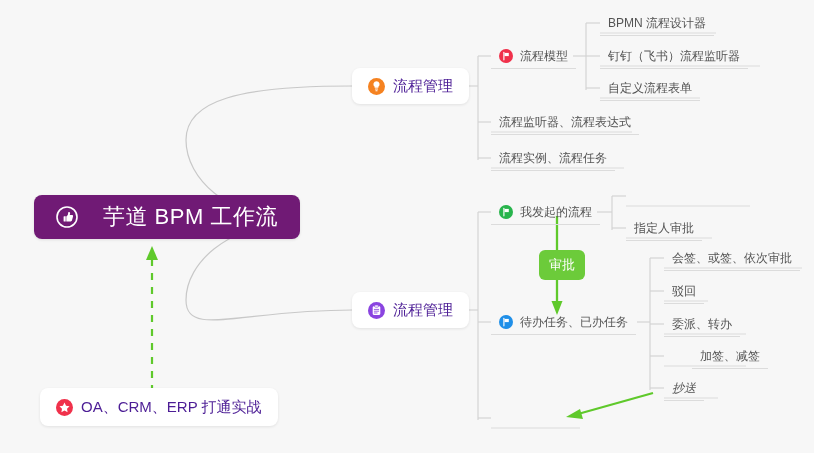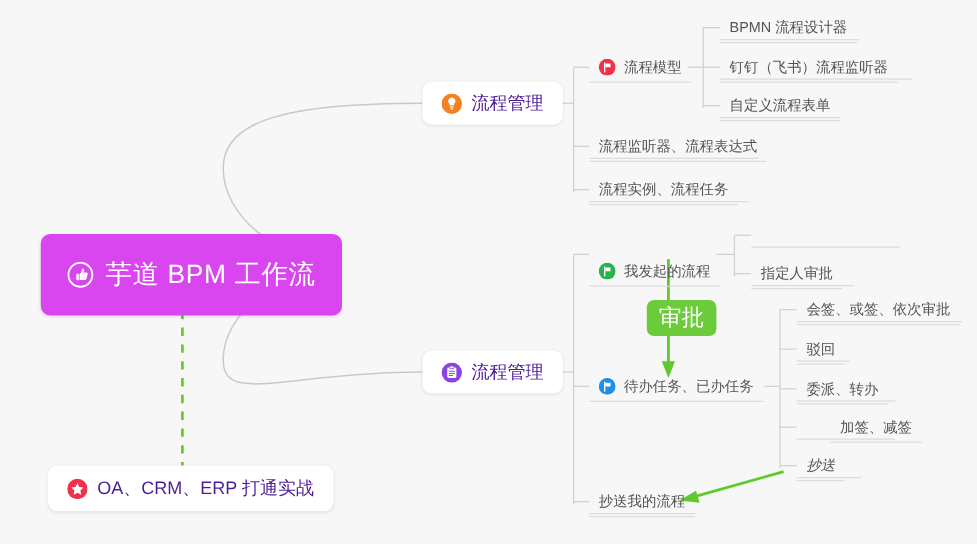--- a/index.html
+++ b/index.html
@@ -12,26 +12,26 @@
     position:relative;
     -webkit-font-smoothing:antialiased;
   }
   #canvas{position:absolute;left:0;top:0;width:814px;height:453px;}
   svg.links{position:absolute;left:0;top:0;width:814px;height:453px;pointer-events:none;}
 
   
   .node{position:absolute;box-sizing:border-box;display:flex;align-items:center;}
 
   .root-node{
-    background:#d946ef;
+    background:#701a75;
     border-radius:8px;
     padding:0 22px;
-    height:68px;
+    height:44px;
     box-shadow:0 1px 3px rgba(0,0,0,.10);
-    gap:10px;
+    gap:25px;
   }
   .root-label{
     color:#ffffff;
     font-size:22px;
     letter-spacing:.5px;
     white-space:nowrap;
   }
 
   .card-node{
     background:#ffffff;
@@ -66,21 +66,21 @@
   
   .ic{display:inline-block;flex:0 0 auto;line-height:0;}
   .ic svg{display:block;}
 
   
   .badge-note{
     position:absolute;
     background:#6ccb3a;
     border-radius:6px;
     color:#fff;
-    font-size:19px;
+    font-size:13px;
     height:30px;
     padding:0 10px;
     display:flex;align-items:center;justify-content:center;
     white-space:nowrap;
     z-index:5;
   }
 </style>
 </head>
 <body style="background: rgb(247, 247, 247);">
 
@@ -218,21 +218,21 @@
       <svg width="17" height="17" viewBox="0 0 17 17">
         <circle cx="8.5" cy="8.5" r="8.5" fill="#8a44e0"></circle>
         <rect x="4.7" y="4.3" width="7.6" height="8.6" rx="1.1" fill="#ffffff"></rect>
         <rect x="6.6" y="3.0" width="3.8" height="2.2" rx="0.9" fill="#ffffff" stroke="#8a44e0" stroke-width="0.7"></rect>
         <path d="M6.3 7.4 h4.4 M6.3 9.2 h4.4 M6.3 11.0 h2.8" stroke="#8a44e0" stroke-width="0.85" stroke-linecap="round"></path>
       </svg>
     </span>
     <span class="card-label">流程管理</span>
   </div>
 
-  <div class="node u-node" style="left:491px;top:213px;">
+  <div class="node u-node" style="left:491px;top:199px;">
     <span class="ic">
       <svg width="14" height="14" viewBox="0 0 14 14">
         <circle cx="7" cy="7" r="7" fill="#28b44c"></circle>
         <path d="M4.9 3.4 v7.4" stroke="#ffffff" stroke-width="1.15" stroke-linecap="round"></path>
         <path d="M5.5 3.9 h4.3 v3.2 h-4.3 z" fill="#ffffff"></path>
       </svg>
     </span>
     <span class="u-label">我发起的流程</span>
   </div>
 
@@ -260,23 +260,20 @@
   <div class="node u-node" style="left:664px;top:311px;">
     <span class="u-label">委派、转办</span>
   </div>
   <div class="node u-node" style="left:664px;top:343px;margin-left:28px;">
     <span class="u-label">加签、减签</span>
   </div>
   <div class="node u-node" style="left:664px;top:375px;font-style:italic;">
     <span class="u-label">抄送</span>
   </div>
 
-  <div class="node u-node" style="left:491px;top:405px;">
-    <span class="u-label">抄送我的流程</span>
-  </div>
 
   <div class="badge-note" style="left:539px;top:250px;">
     <span>审批</span>
   </div>
 
   <div class="node card-node" style="left:40px;top:388px;height:38px;text-align:center;">
     <span class="ic">
       <svg width="17" height="17" viewBox="0 0 17 17">
         <circle cx="8.5" cy="8.5" r="8.5" fill="#f0314b"></circle>
         <path d="M8.5 3.6 l1.55 3.2 l3.5 0.5 l-2.55 2.45 l0.6 3.45 l-3.1 -1.63

